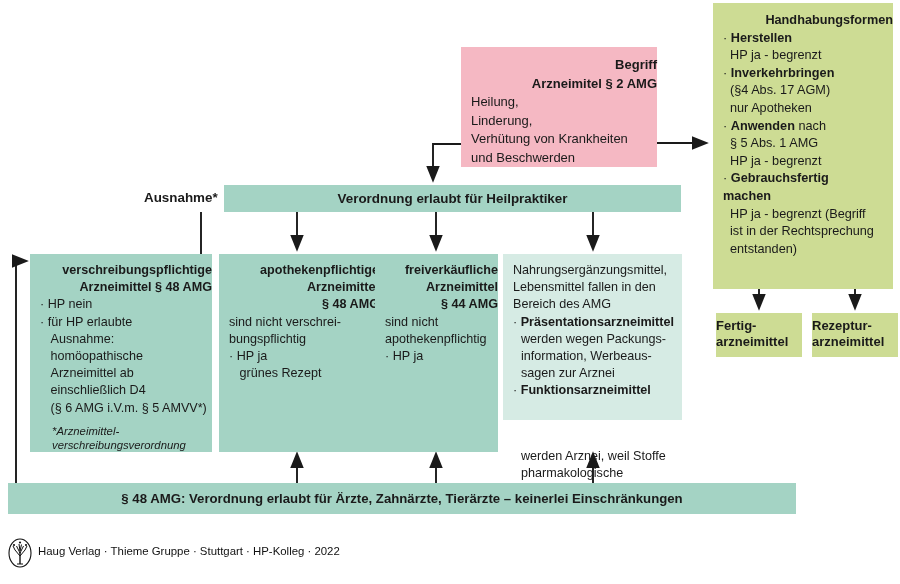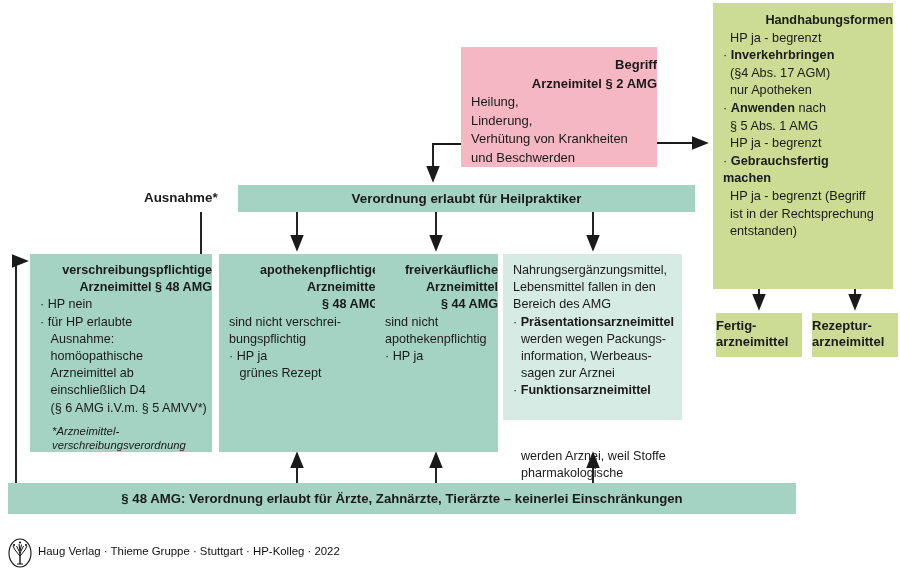--- a/index.html
+++ b/index.html
@@ -65,21 +65,21 @@
     line-height: 16px;
     text-align: left;
     width: 100%;
     padding-top: 5px;
     box-sizing: border-box;
     white-space: pre-line;
   }
 
   
   #verordnung-bar {
-    left: 238px; top: 185px;
+    left: 224px; top: 185px;
     width: 457px; height: 27px;
   }
   #verordnung-bar .bar-label {
     font-size: 13.4px;
     font-weight: bold;
     text-align: center;
     line-height: 27px;
   }
 
   
@@ -200,20 +200,21 @@
     <div class="btxt bold">Arzneimitel § 2 AMG</div>
     <div class="btxt">Heilung,</div>
     <div class="btxt">Linderung,</div>
     <div class="btxt">Verhütung von Krankheiten</div>
     <div class="btxt">und Beschwerden</div>
   </div>
 
   <div class="box green" id="handhabung-box">
     <div class="btxt bold">Handhabungsformen</div>
     <div id="handhabung-items">
+        <div class="btxt"><span>· </span><span class="bold" style="white-space: pre-line;">Herstellen</span><span></span></div>
         <div class="btxt" style="padding-left: 7px;">HP ja - begrenzt</div>
         <div class="btxt"><span>· </span><span class="bold" style="white-space: pre-line;">Inverkehrbringen</span><span></span></div>
         <div class="btxt" style="padding-left: 7px;">(§4 Abs. 17 AGM)</div>
         <div class="btxt" style="padding-left: 7px;">nur Apotheken</div>
         <div class="btxt"><span>· </span><span class="bold" style="white-space: pre-line;">Anwenden</span><span> nach</span></div>
         <div class="btxt" style="padding-left: 7px;">§ 5 Abs. 1 AMG</div>
         <div class="btxt" style="padding-left: 7px;">HP ja - begrenzt</div>
         <div class="btxt"><span>· </span><span class="bold" style="white-space: pre-line;">Gebrauchsfertig
 machen</span><span></span></div>
         <div class="btxt" style="padding-left: 7px;">HP ja - begrenzt (Begriff</div>

